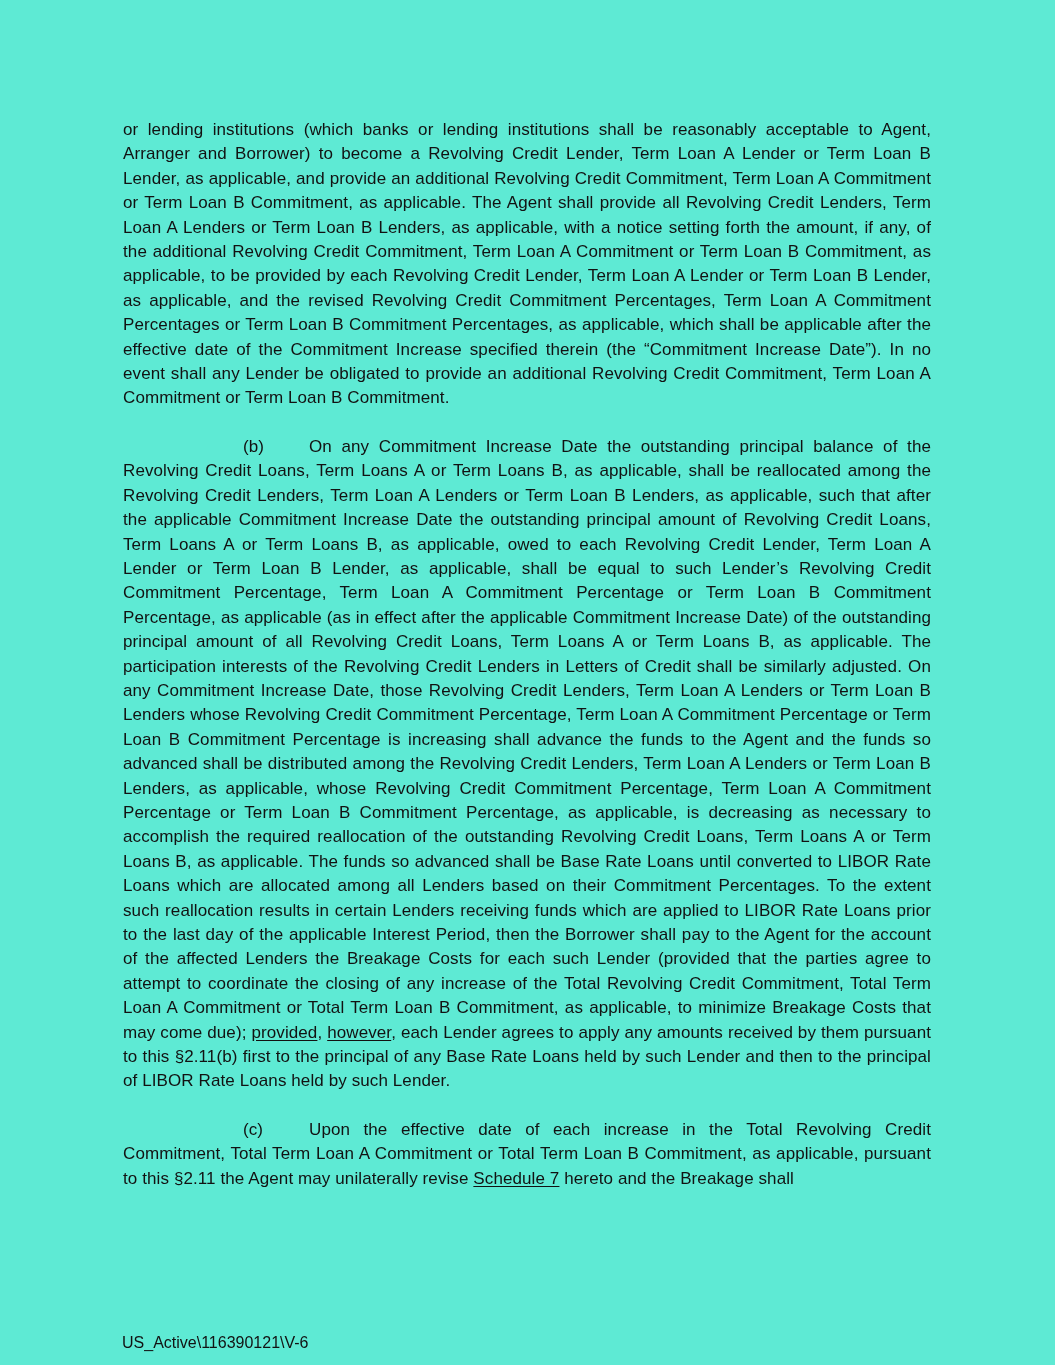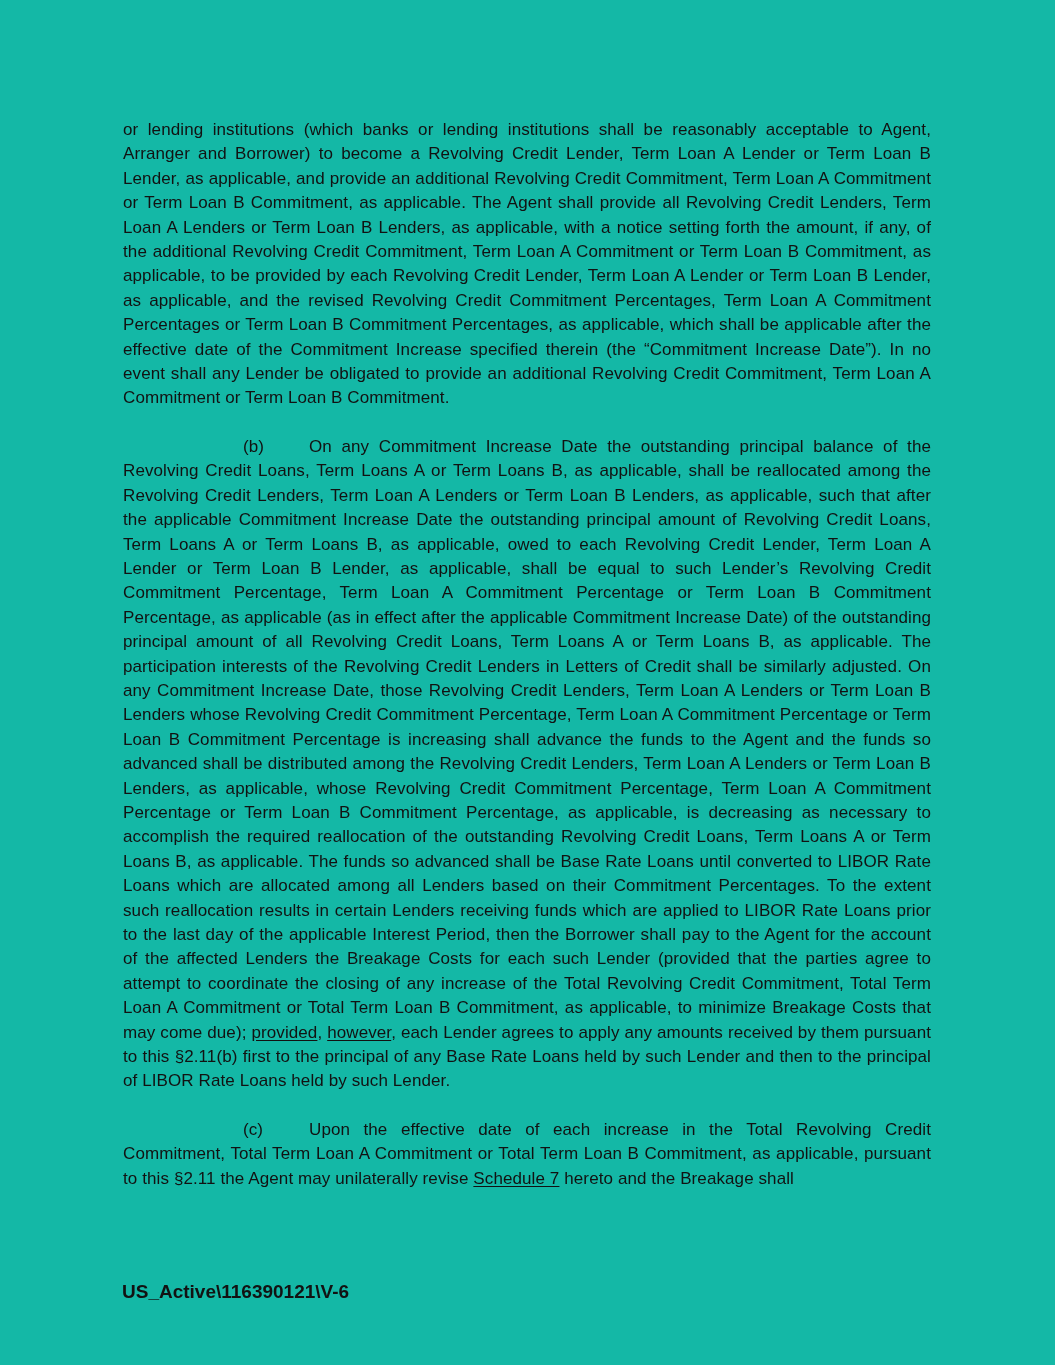--- a/index.html
+++ b/index.html
@@ -4,21 +4,21 @@
 <style>
   html, body {
     margin: 0;
     padding: 0;
     background: #ffffff;
   }
   .page {
     position: relative;
     width: 1055px;
     height: 1365px;
-    background: #14b8a6;
+    background: #5eead4;
     font-family: "Liberation Sans", sans-serif;
     color: #121212;
     overflow: hidden;
   }
   .body-text {
     position: absolute;
     left: 123px;
     top: 118px;
     width: 808px;
     font-size: 17px;
@@ -50,24 +50,23 @@
     left: 0;
     right: 0;
     top: 1244px;
     text-align: center;
     font-size: 18px;
     line-height: 20px;
   }
   .footer-id {
     position: absolute;
     left: 122px;
-    top: 1284px;
-    font-size: 19px;
+    top: 1335px;
+    font-size: 16px;
     line-height: 16px;
-    font-weight: bold;
   }
 </style>
 </head>
 <body>
 
 <div class="page">
   <div class="body-text">
     <p class="para"><span>or lending institutions (which banks or lending institutions shall be reasonably acceptable to Agent, Arranger and Borrower) to become a Revolving Credit Lender, Term Loan A Lender or Term Loan B Lender, as applicable, and provide an additional Revolving Credit Commitment, Term Loan A Commitment or Term Loan B Commitment, as applicable.  The Agent shall provide all Revolving Credit Lenders, Term Loan A Lenders or Term Loan B Lenders, as applicable, with a notice setting forth the amount, if any, of the additional Revolving Credit Commitment, Term Loan A Commitment or Term Loan B Commitment, as applicable, to be provided by each Revolving Credit Lender, Term Loan A Lender or Term Loan B Lender, as applicable, and the revised Revolving Credit Commitment Percentages, Term Loan A Commitment Percentages or Term Loan B Commitment Percentages, as applicable, which shall be applicable after the effective date of the Commitment Increase specified therein (the “Commitment Increase Date”).  In no event shall any Lender be obligated to provide an additional Revolving Credit Commitment, Term Loan A Commitment or Term Loan B Commitment.</span></p>
     <p class="para labeled"><span class="para-label">(b)</span><span>On any Commitment Increase Date the outstanding principal balance of the Revolving Credit  Loans, Term Loans A or Term Loans B, as applicable, shall be reallocated among the Revolving Credit Lenders, Term Loan A Lenders or Term Loan B Lenders, as applicable, such that after the applicable Commitment Increase Date the outstanding principal amount of Revolving Credit Loans, Term Loans A or Term Loans B, as applicable, owed to each Revolving Credit Lender, Term Loan A Lender or Term Loan B Lender, as applicable, shall be equal to such Lender’s Revolving Credit Commitment Percentage, Term Loan A Commitment Percentage or Term Loan B Commitment Percentage, as applicable (as in effect after the applicable Commitment Increase Date) of the outstanding principal amount of all Revolving Credit Loans, Term Loans A or Term Loans B, as applicable.  The participation interests of the Revolving Credit Lenders in Letters of Credit shall be similarly adjusted.  On any Commitment Increase Date, those Revolving Credit Lenders, Term Loan A Lenders or Term Loan B Lenders whose Revolving Credit Commitment Percentage, Term Loan A Commitment Percentage or Term Loan B Commitment Percentage is increasing shall advance the funds to the Agent and the funds so advanced shall be distributed among the Revolving Credit Lenders, Term Loan A Lenders or Term Loan B Lenders, as applicable, whose Revolving Credit Commitment Percentage, Term Loan A Commitment Percentage or Term Loan B Commitment Percentage, as applicable, is decreasing as necessary to accomplish the required reallocation of the outstanding Revolving Credit Loans, Term Loans A or Term Loans B, as applicable.  The funds so advanced shall be Base Rate Loans until converted to LIBOR Rate Loans which are allocated among all Lenders based on their Commitment Percentages.  To the extent such reallocation results in certain Lenders receiving funds which are applied to LIBOR Rate Loans prior to the last day of the applicable Interest Period, then the Borrower shall pay to the Agent for the account of the affected Lenders the Breakage Costs for each such Lender (provided that the parties agree to attempt to coordinate the closing of any increase of the Total Revolving Credit Commitment, Total Term Loan A Commitment or Total Term Loan B Commitment, as applicable, to minimize Breakage Costs that may come due); </span><span class="u">provided</span><span>, </span><span class="u">however</span><span>, each Lender agrees to apply any amounts received by them pursuant to this §2.11(b) first to the principal of any Base Rate Loans held by such Lender and then to the principal of LIBOR Rate Loans held by such Lender.</span></p>
     <p class="para labeled"><span class="para-label">(c)</span><span>Upon the effective date of each increase in the Total Revolving Credit Commitment, Total Term Loan A Commitment or Total Term Loan B Commitment, as applicable, pursuant to this §2.11 the Agent may unilaterally revise </span><span class="u">Schedule 7</span><span> hereto and the Breakage shall</span></p>

